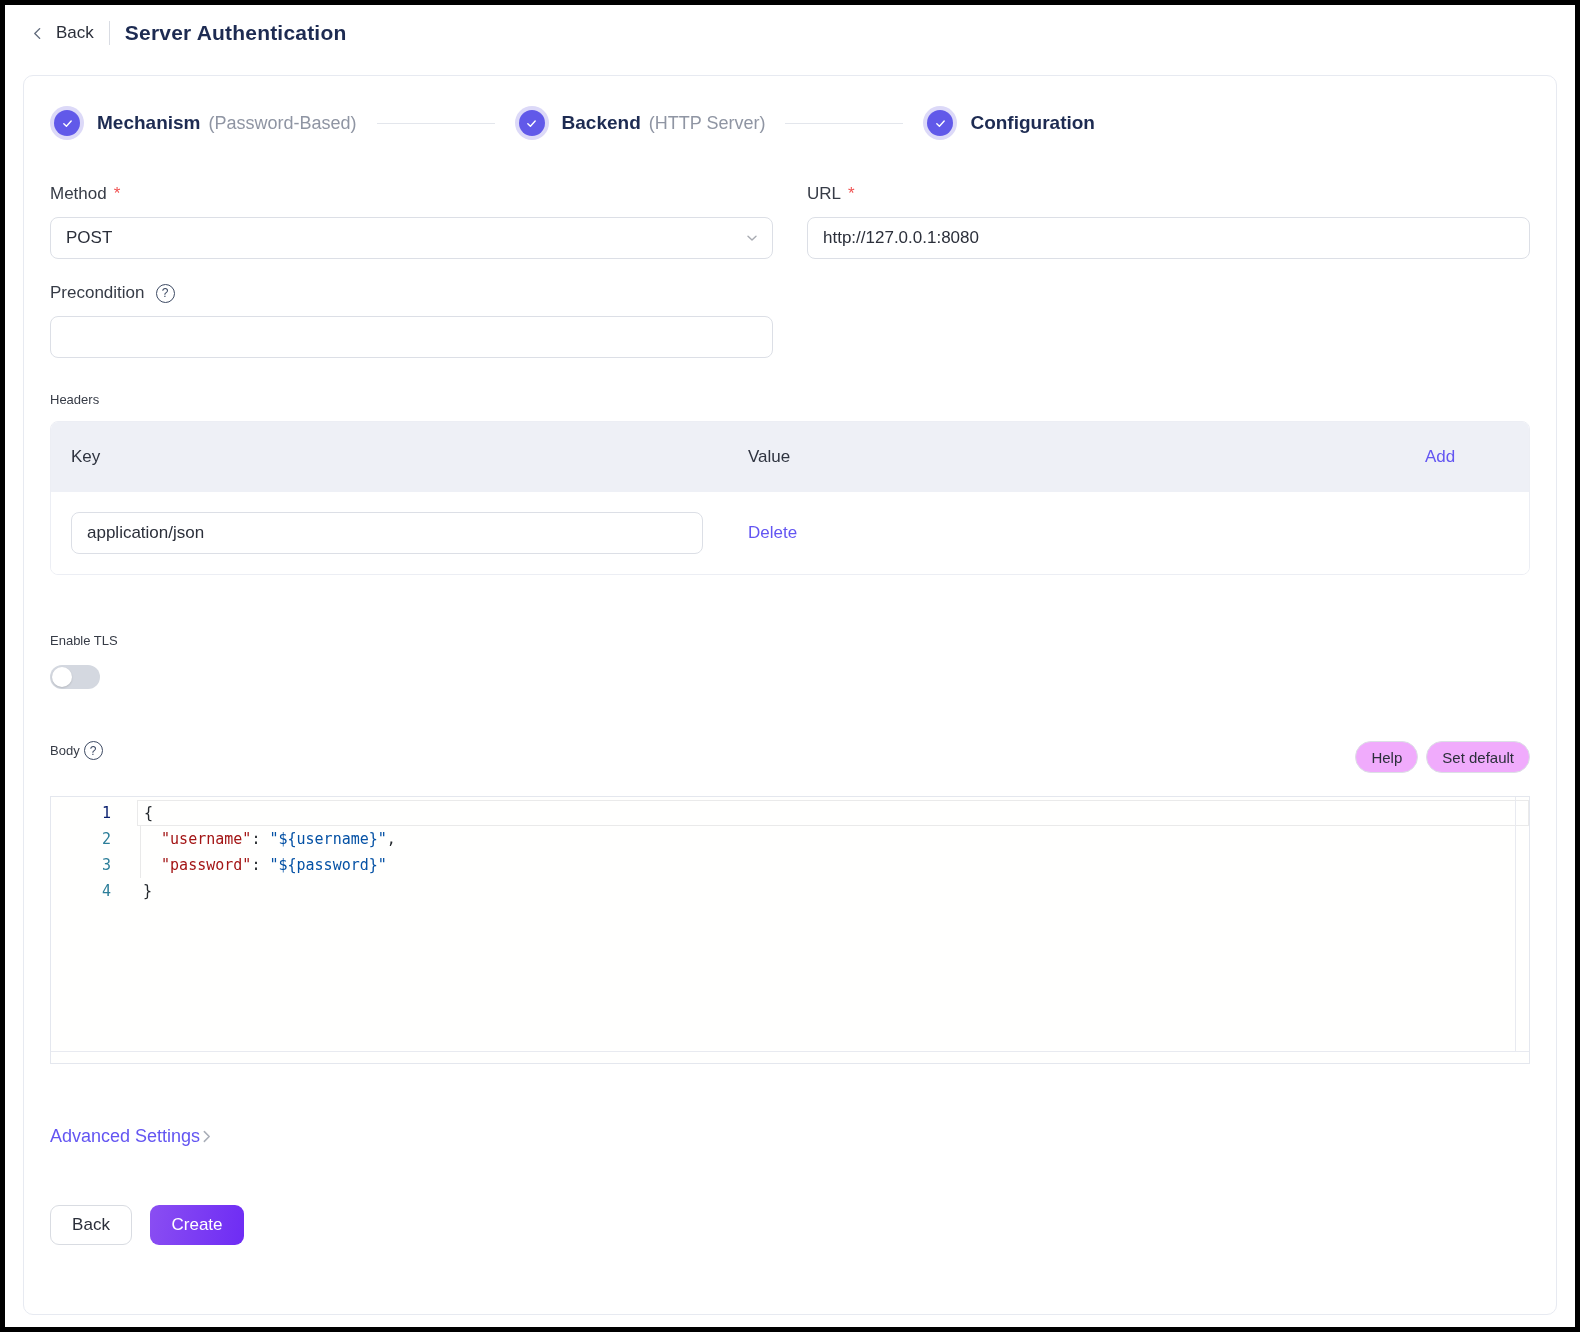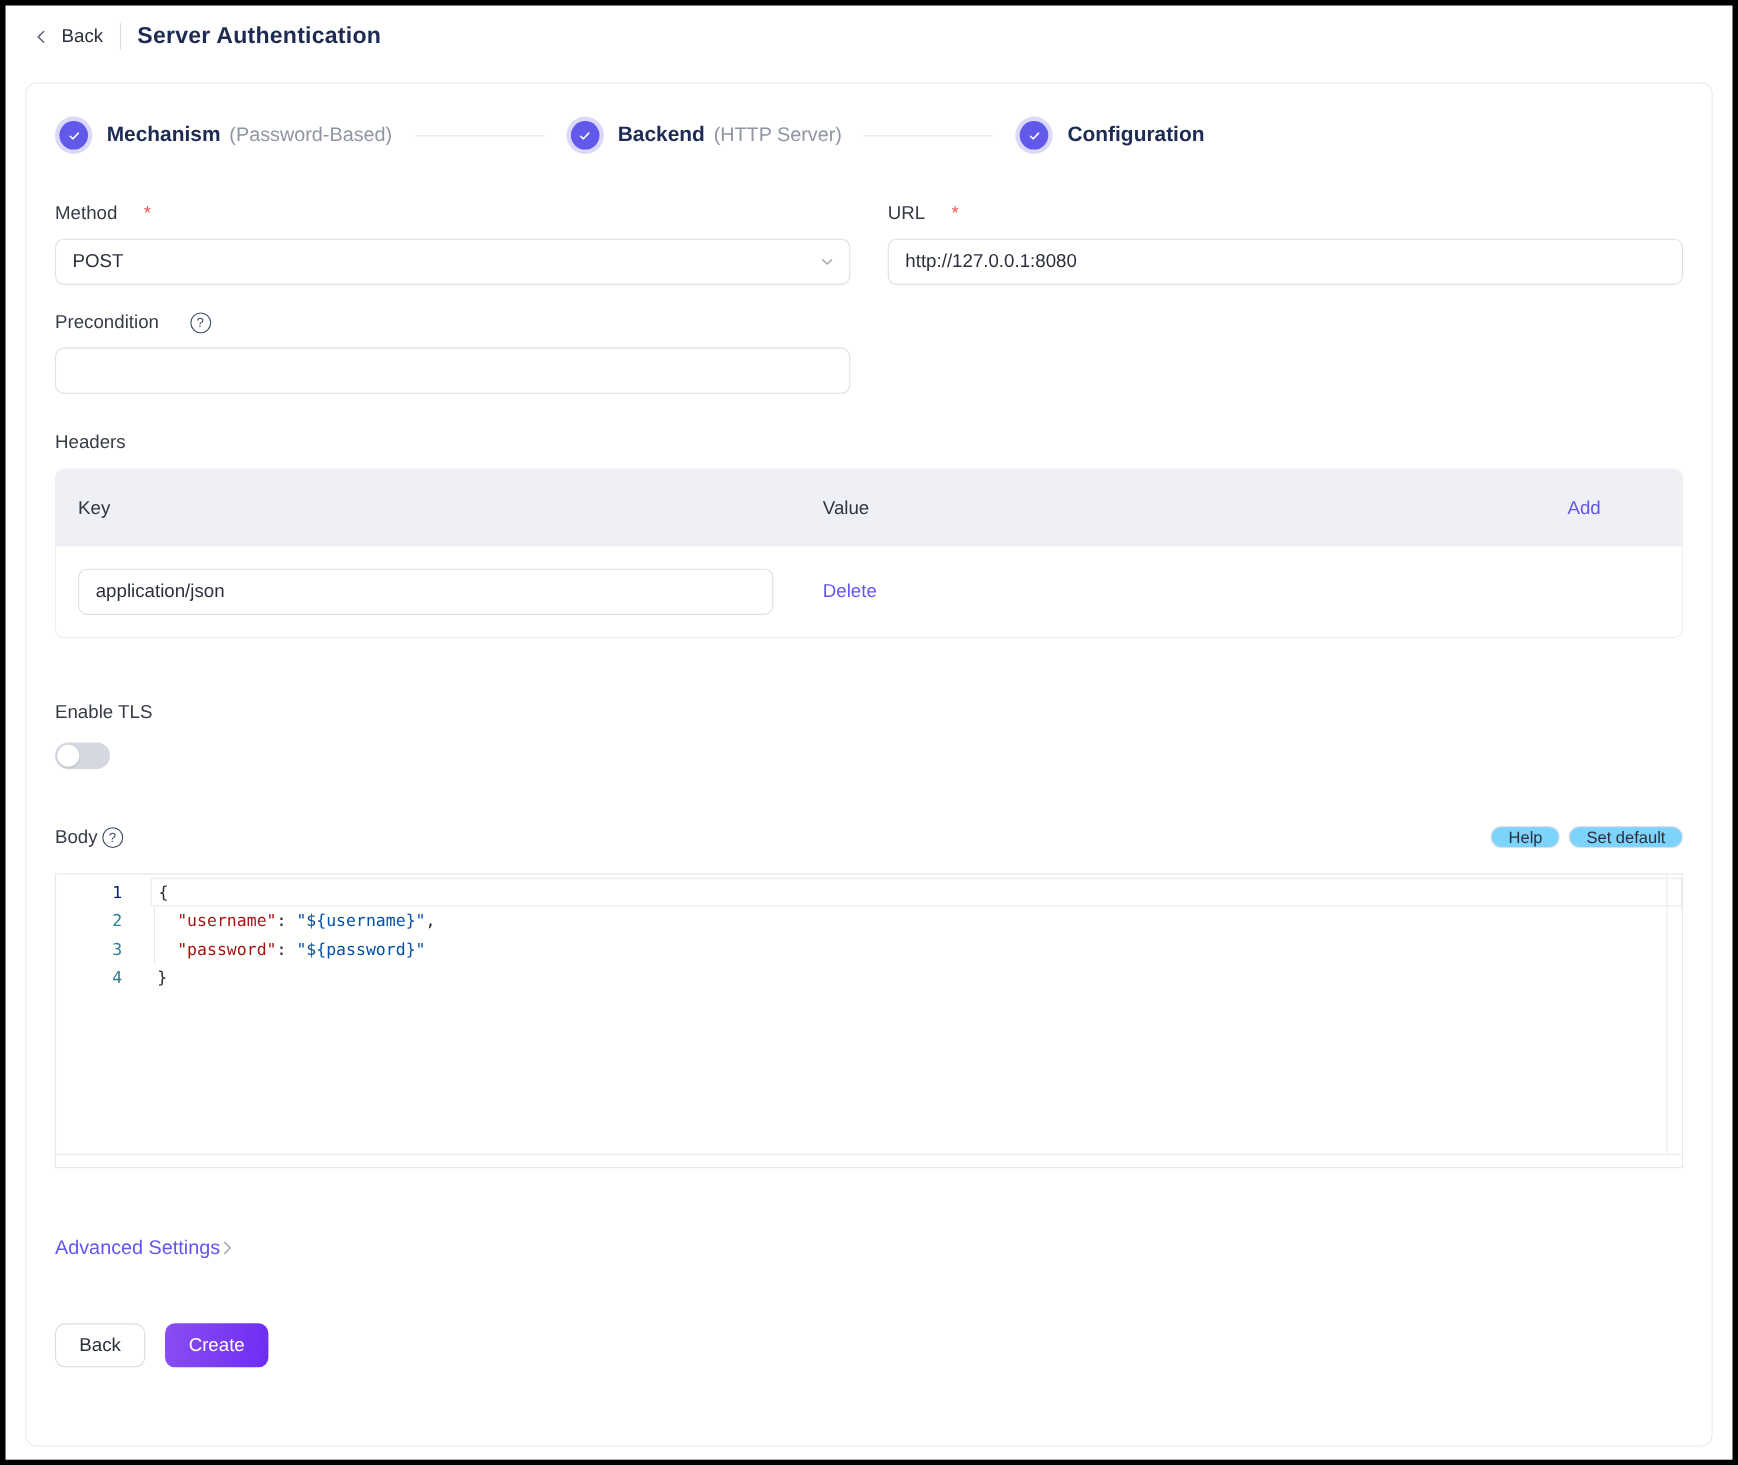--- a/index.html
+++ b/index.html
@@ -28,45 +28,45 @@
   
   .stepper{display:flex;align-items:center}
   .step{display:flex;align-items:center;gap:13px}
   .step-icon{width:34px;height:34px;border-radius:50%;background:var(--step-halo);display:flex;align-items:center;justify-content:center;flex:none}
   .step-icon .inner{width:26px;height:26px;border-radius:50%;background:var(--step-fill);display:flex;align-items:center;justify-content:center}
   .step-label{font-size:19px;font-weight:bold;color:var(--heading)}
   .step-sub{font-size:18px;color:var(--muted);margin-left:8px}
   .connector{width:118px;height:1px;background:#e3e6ec;margin:0 20px}
   
   .form-grid{display:grid;grid-template-columns:1fr 1fr;column-gap:34px;margin-top:44px}
-  .field-label{display:flex;align-items:center;gap:24px;font-size:17px;color:var(--label);margin-bottom:13px}
+  .field-label{display:flex;align-items:center;gap:7px;font-size:17px;color:var(--label);margin-bottom:13px}
   .req{color:var(--required);font-size:17px}
   .help-icon{width:19px;height:19px;border-radius:50%;border:1px solid #3d4a63;color:#3d4a63;font-size:12px;display:inline-flex;align-items:center;justify-content:center;margin-left:4px;cursor:pointer}
   .text-input,.select-box{width:100%;height:42px;border:1px solid var(--border);border-radius:8px;padding:0 15px;font-size:17px;color:#2b2f3a;background:#fff;outline:none;font-family:"Liberation Sans",sans-serif}
   .select-wrap{position:relative}
   .select-chevron{position:absolute;right:14px;top:50%;transform:translateY(-50%);color:#a8abb2;display:flex;pointer-events:none}
   .row-gap{margin-top:24px}
   
-  .section-label{font-size:17px;color:var(--label)}
+  .section-label{font-size:13px;color:var(--label)}
   .headers-section{margin-top:34px}
   .headers-table{margin-top:14px;border:1px solid #eceef4;border-radius:8px;overflow:hidden}
   .ht-row{display:grid;grid-template-columns:1fr 1fr 124px;align-items:center}
   .ht-head{background:var(--table-header-bg);height:70px}
   .ht-cell{padding:0 25px 0 20px;font-size:17px;color:#2f3440}
   .ht-body{height:82px;background:#fff}
   .link{color:var(--accent);font-size:17px;cursor:pointer}
   
   .tls-section{margin-top:58px}
   .toggle{margin-top:17px;width:50px;height:24px;border-radius:12px;background:#d4d8e0;position:relative;cursor:pointer}
   .toggle .knob{position:absolute;left:2px;top:2px;width:20px;height:20px;border-radius:50%;background:#fff;box-shadow:0 1px 2px rgba(0,0,0,.15)}
   
   .body-header{margin-top:52px;display:flex;align-items:flex-start;justify-content:space-between}
   .body-left{display:flex;align-items:center}
   .body-buttons{display:flex;gap:8px}
-  .mini-btn{height:20px;padding:0 15px;border:1px solid var(--border);border-radius:16px;background:#7dd3fc;font-size:15px;color:#2b2f3a;font-family:"Liberation Sans",sans-serif;cursor:pointer}
+  .mini-btn{height:32px;padding:0 15px;border:1px solid var(--border);border-radius:16px;background:#f0abfc;font-size:15px;color:#2b2f3a;font-family:"Liberation Sans",sans-serif;cursor:pointer}
   
   .editor{margin-top:23px;height:268px;border:1px solid #e4e7ee;background:#fffffe;position:relative;overflow:hidden;padding-top:3px}
   .code-line{display:flex;height:26px;line-height:26px;font-family:"DejaVu Sans Mono",monospace;font-size:15px}
   .gutter{width:86px;flex:none;text-align:right;padding-right:26px;color:var(--code-linenum)}
   .code-line.active .gutter{color:var(--code-linenum-active)}
   .line-wrap{flex:1;white-space:pre;padding-left:6px;position:relative}
   .code-line.active .line-wrap{border:1px solid #eaeaea;line-height:24px}
   .code-line.guide .line-wrap::before{content:'';position:absolute;left:3px;top:0;bottom:0;width:1px;background:#e9e9e9}
   .tok-key{color:var(--code-key)}
   .tok-str{color:var(--code-string)}

